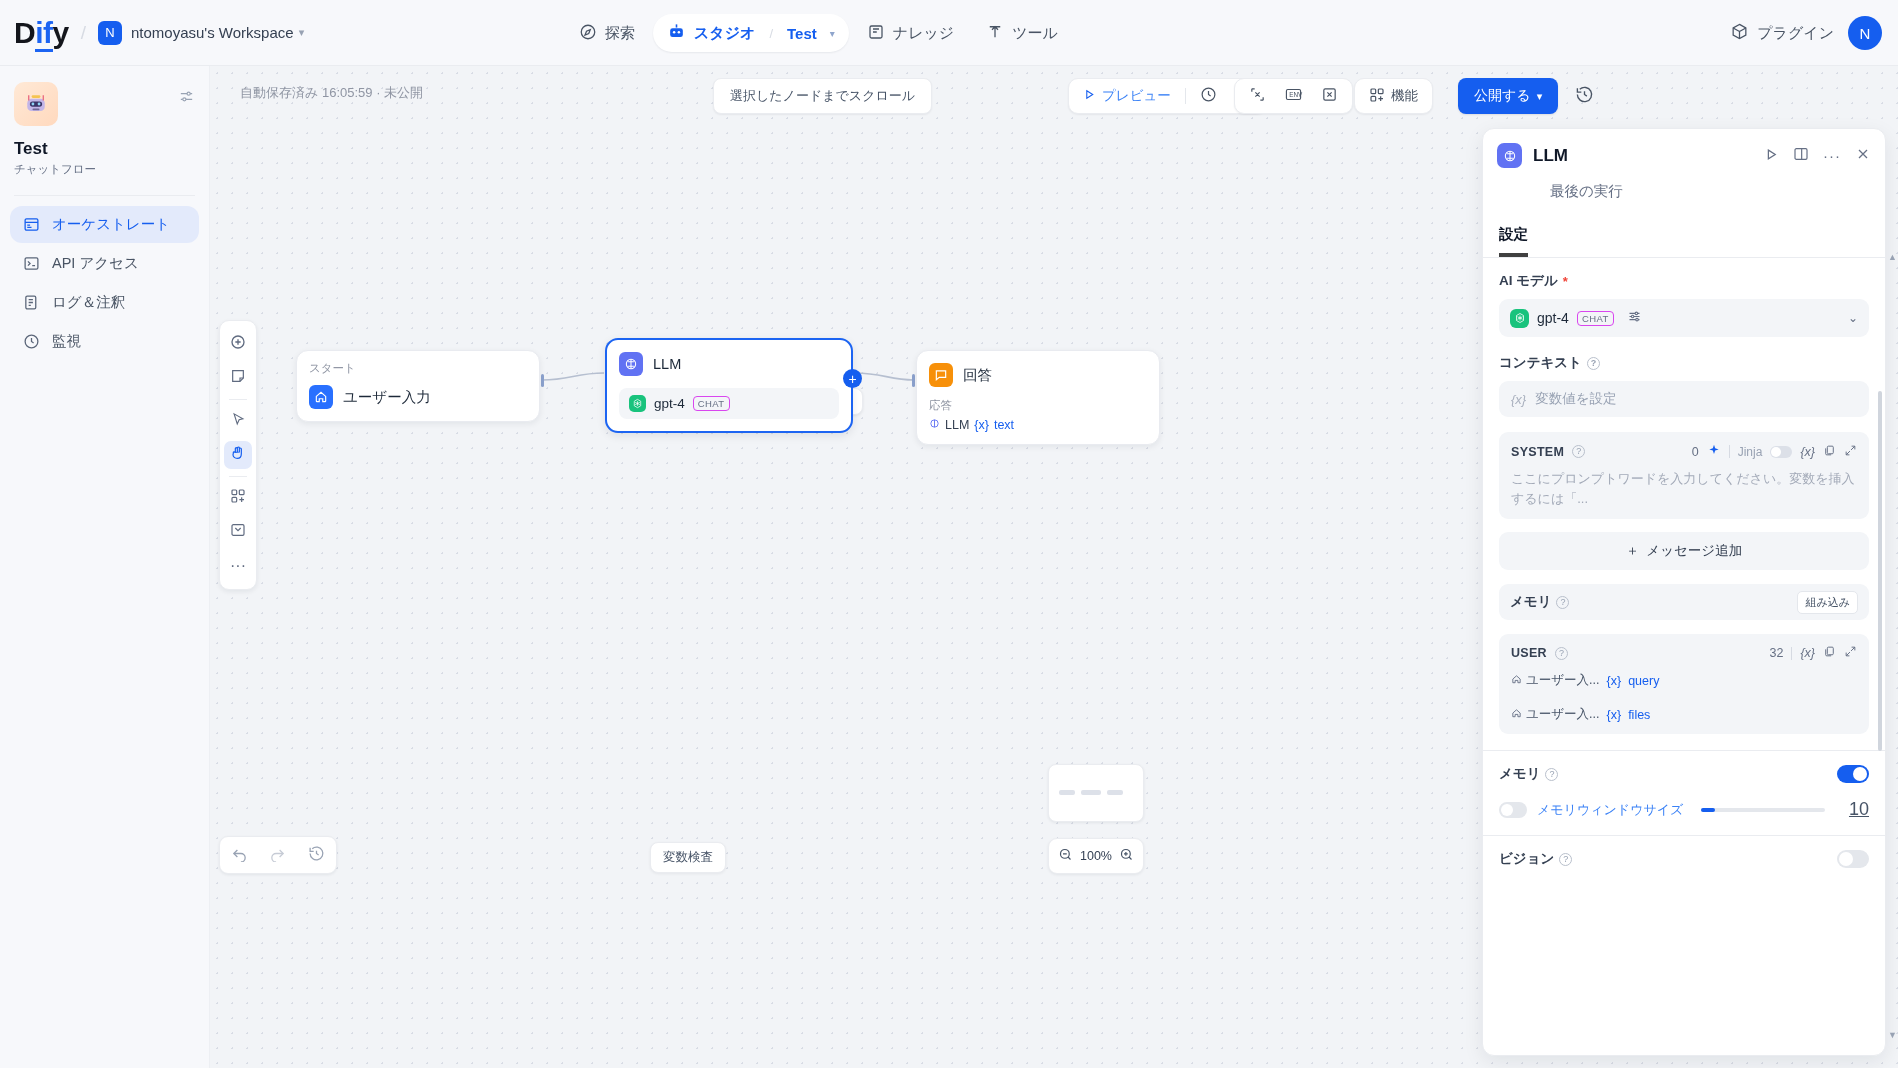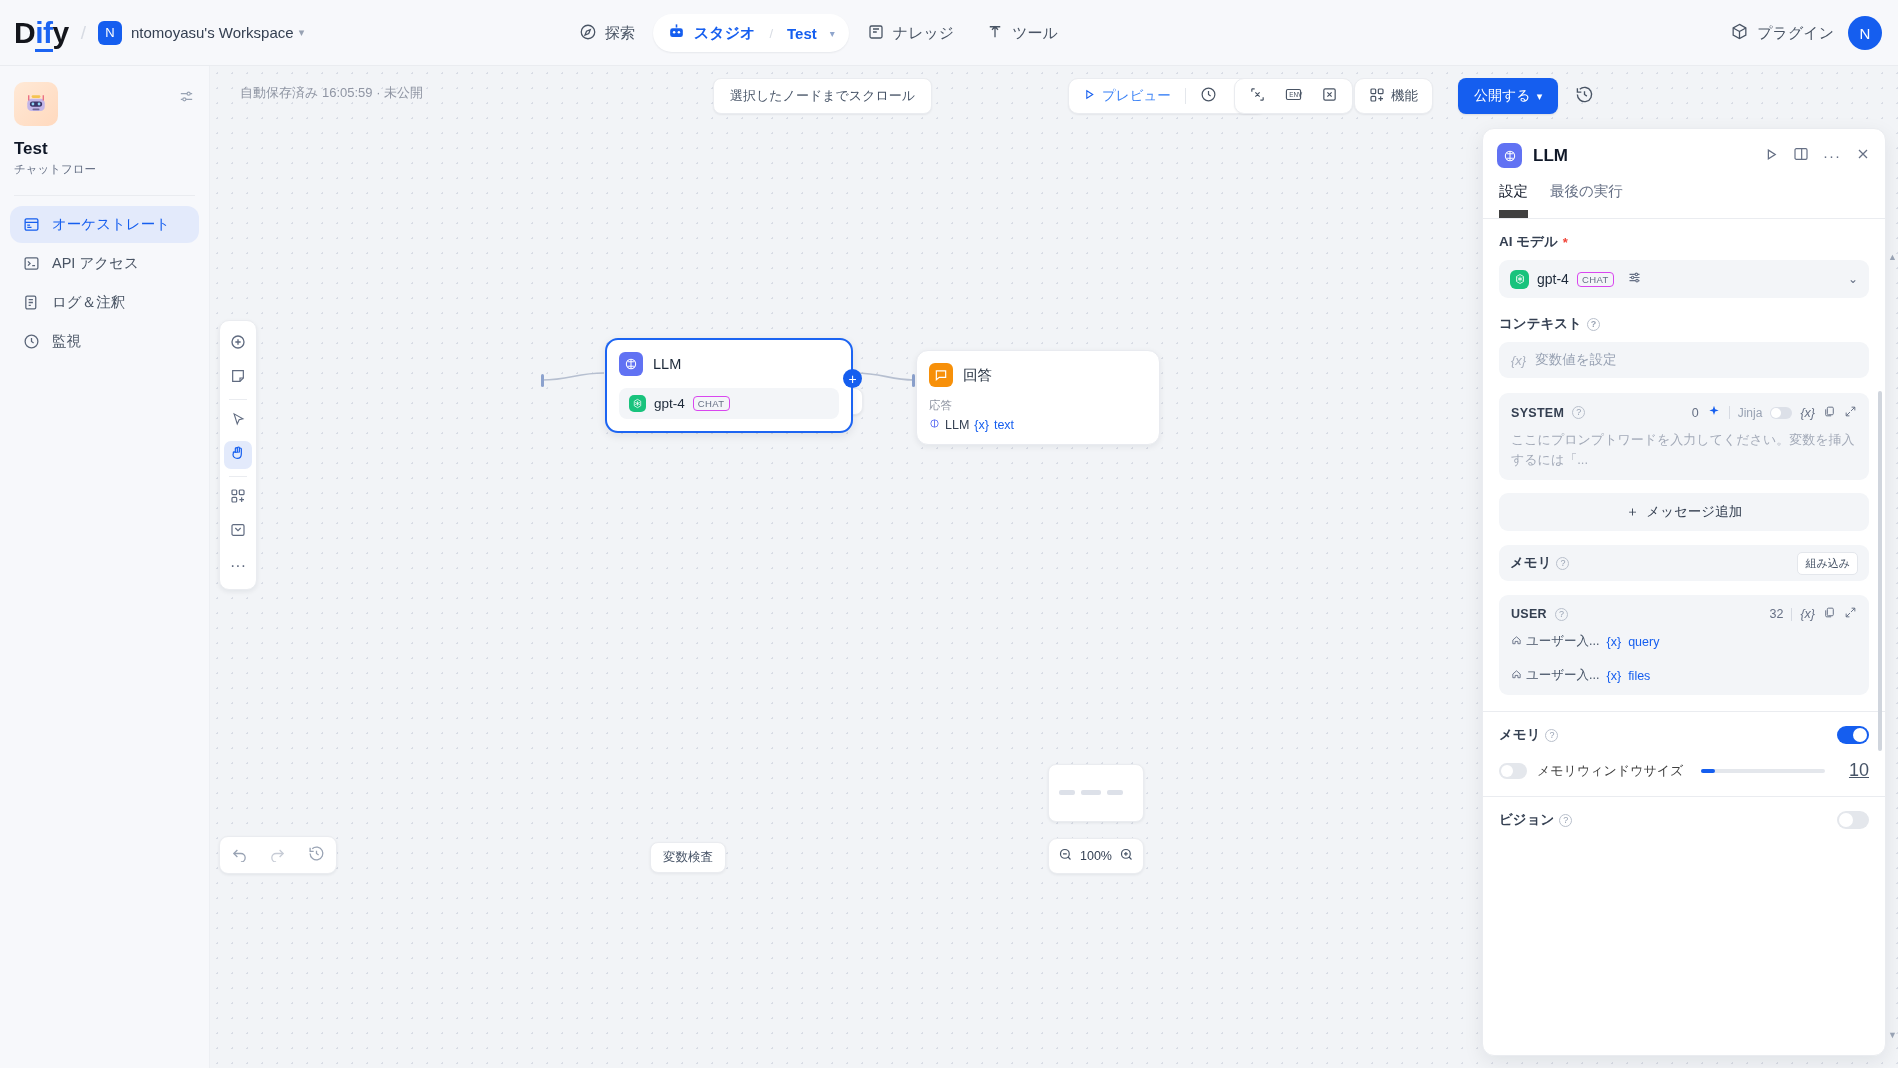--- a/index.html
+++ b/index.html
@@ -237,21 +237,21 @@
     display: flex; align-items: center; justify-content: center; color: #fff; font-size: 13px;
   }
   .p-title { font-size: 17px; font-weight: 600; color: #101828; margin-left: 11px; flex: 1; }
   .p-actions { display: flex; align-items: center; gap: 14px; color: #667085; font-size: 15px; }
   .p-desc { padding: 12px 16px 0 16px; font-size: 13.5px; color: #98A2B3; }
   .p-tabs {
     display: flex; gap: 22px; padding: 14px 16px 0 16px;
     border-bottom: 1px solid #EAECF0;
   }
   .p-tab { padding-bottom: 9px; font-size: 14.5px; color: #667085; }
-  .p-tab.active { color: #101828; font-weight: 400; border-bottom: 8px solid #404040; }
+  .p-tab.active { color: #101828; font-weight: 700; border-bottom: 4px solid #404040; margin-top: 43px; }
 
   .p-body { padding: 14px 16px; height: 790px; overflow: hidden; position: relative; }
   .f-label { font-size: 13.5px; color: #354052; font-weight: 600; display: flex; align-items: center; gap: 5px; }
   .req { color: #F04438; font-size: 13px; }
   .qmark {
     width: 13px; height: 13px; border-radius: 50%; border: 1px solid #B9C0CC;
     color: #98A2B3; font-size: 9px; display: inline-flex;
     align-items: center; justify-content: center; line-height: 1;
   }
   .model-box {
@@ -322,21 +322,21 @@
     border-radius: 50%; background: #fff;
   }
   .win-row { display: flex; align-items: center; gap: 10px; margin-top: 16px; }
   .win-toggle {
     width: 28px; height: 16px; border-radius: 9px; background: #E4E7EC; position: relative;
   }
   .win-toggle::after {
     content:''; position: absolute; left: 2px; top: 2px; width: 12px; height: 12px;
     border-radius: 50%; background: #fff;
   }
-  .win-label { font-size: 13px; color: #404040; }
+  .win-label { font-size: 13px; color: #3b82f6; }
   .slider { flex: 1; height: 4px; background: #E4E7EC; border-radius: 2px; position: relative; margin: 0 8px; }
   .slider::before {
     content:''; position: absolute; left: 0; top: 0; width: 14px; height: 4px;
     background: #155EEF; border-radius: 2px;
   }
   .win-val { font-size: 18px; color: #475467; width: 26px; text-align: right; text-decoration: underline; }
   .p-scroll {
     position: absolute; right: 3px; top: 262px; width: 4px; height: 360px;
     background: #D0D5DD; border-radius: 2px;
   }
@@ -631,20 +631,31 @@
       </div>
     </div>
 
     <svg style="position:absolute;left:0;top:0;width:1688px;height:1002px;pointer-events:none;">
       <path d="M332 314 C 360 314, 366 307, 394 307" stroke="#B6BFD0" stroke-width="1.6" fill="none"></path>
       <path d="M645 307 C 672 307, 680 314, 704 314" stroke="#B6BFD0" stroke-width="1.6" fill="none"></path>
     </svg>
     <div class="port" style="left:331px; top:308px;"></div>
     <div class="port" style="left:702px; top:308px;"></div>
 
+    <div class="node-start">
+      <div class="node-label">スタート</div>
+      <div class="node-row">
+        <div class="node-sq" style="background:#2970FF;">
+          <svg width="14" height="14" viewBox="0 0 24 24" fill="none" stroke="#fff" stroke-width="2">
+              <path d="M4 11l8-7 8 7v8a1 1 0 0 1-1 1h-4v-5h-6v5H5a1 1 0 0 1-1-1z"></path>
+            </svg>
+        </div>
+        <div class="node-title">ユーザー入力</div>
+      </div>
+    </div>
 
     <div class="node-menu">
       <span>
         <svg width="12" height="12" viewBox="0 0 24 24" fill="none" stroke="#495464" stroke-width="2">
             <path d="M7 5l11 7-11 7z"></path>
           </svg>
       </span>
       <span>···</span>
     </div>
     <div class="node-llm">

